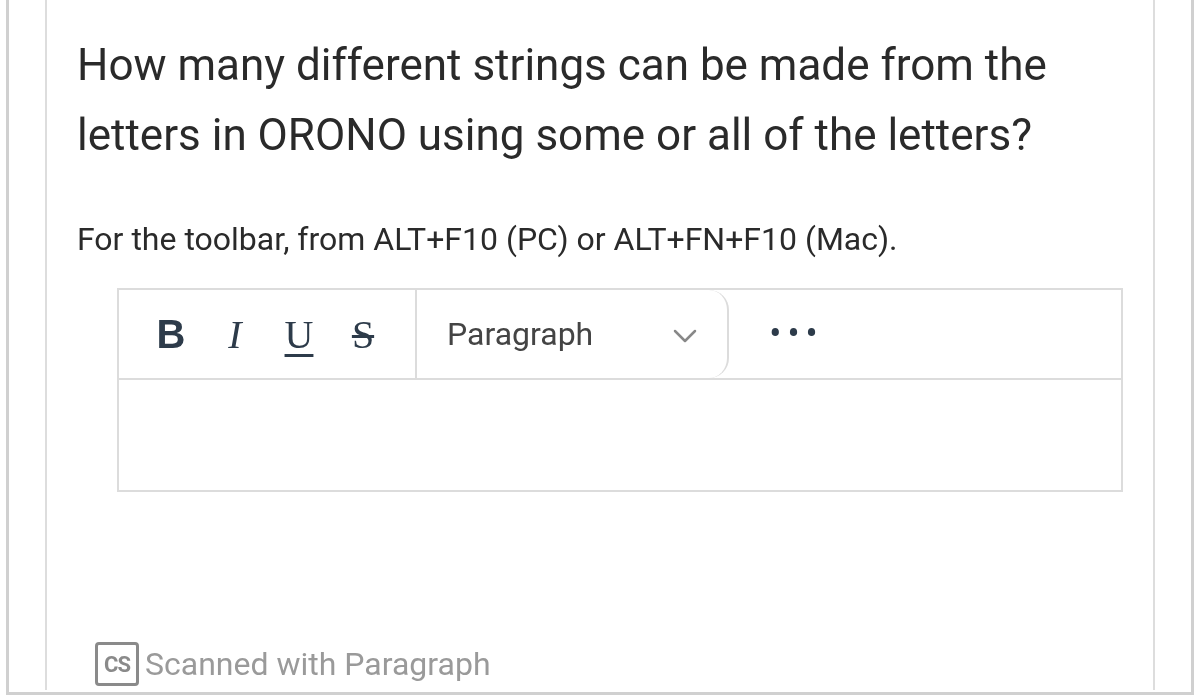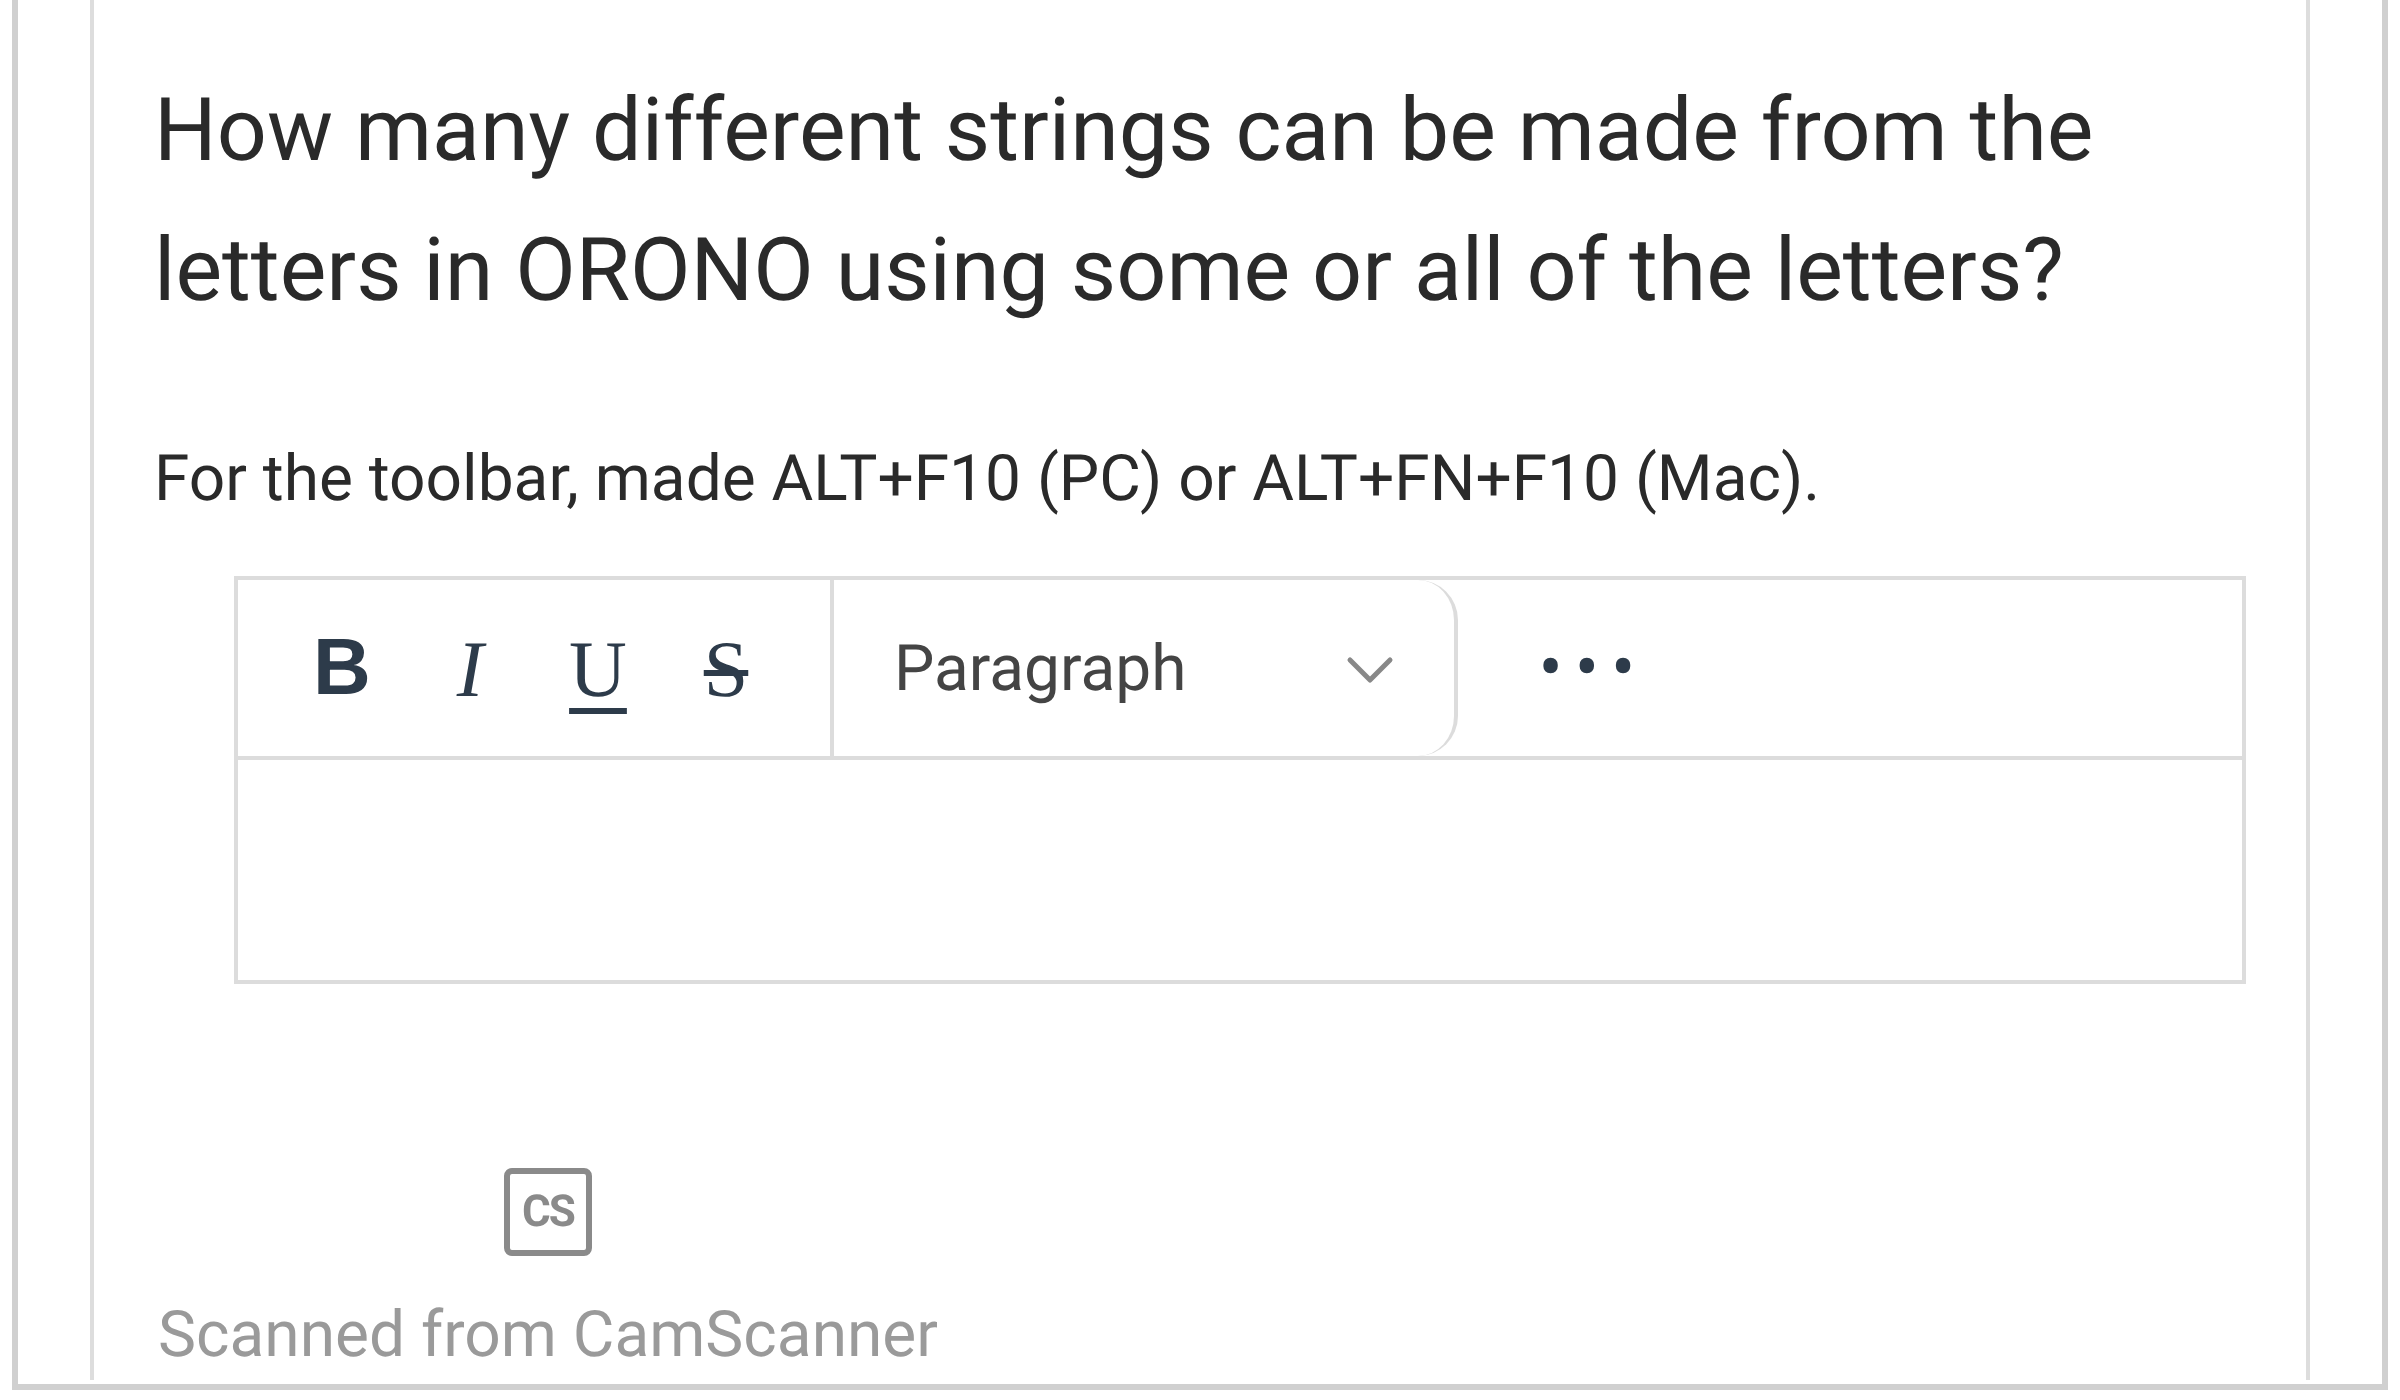--- a/index.html
+++ b/index.html
@@ -113,27 +113,26 @@
       color: #2d3b4a;
       cursor: pointer;
       height: 100%;
     }
     .editor-area {
       min-height: 110px;
     }
     .watermark {
       position: absolute;
       bottom: 4px;
-      left: 32px;
+      left: 48px;
       display: flex;
       align-items: center;
-      gap: 20px;
+      gap: 6px;
       color: #9a9a9a;
       font-size: 32px;
-      flex-direction: column;
     }
     .cs-badge {
       width: 44px;
       height: 44px;
       border: 3px solid #8a8a8a;
       border-radius: 4px;
       display: flex;
       align-items: center;
       justify-content: center;
       font-size: 22px;
@@ -143,21 +142,21 @@
     }
   </style>
 </head>
 <body>
 
 <div class="outer-frame">
   <div class="content-box">
 
     <p class="question-text">How many different strings can be made from the letters in ORONO using some or all of the letters?</p>
 
-    <p class="hint-text">For the toolbar, made ALT+F10 (PC) or ALT+FN+F10 (Mac).</p>
+    <p class="hint-text">For the toolbar, from ALT+F10 (PC) or ALT+FN+F10 (Mac).</p>
 
     <div class="editor-wrap">
       <div class="toolbar">
 
         <div class="toolbar-group">
           <div class="fmt-btn bold">B</div>
           <div class="fmt-btn italic">I</div>
           <div class="fmt-btn underline">U</div>
           <div class="fmt-btn strike">S</div>
         </div>
@@ -172,17 +171,17 @@
         </div>
 
         <div class="more-btn">•••</div>
 
       </div>
       <div class="editor-area"></div>
     </div>
 
     <div class="watermark">
       <div class="cs-badge">CS</div>
-      <span>Scanned from CamScanner</span>
+      <span>Scanned with Paragraph</span>
     </div>
 
   </div>
 </div>
 
 </body></html>

